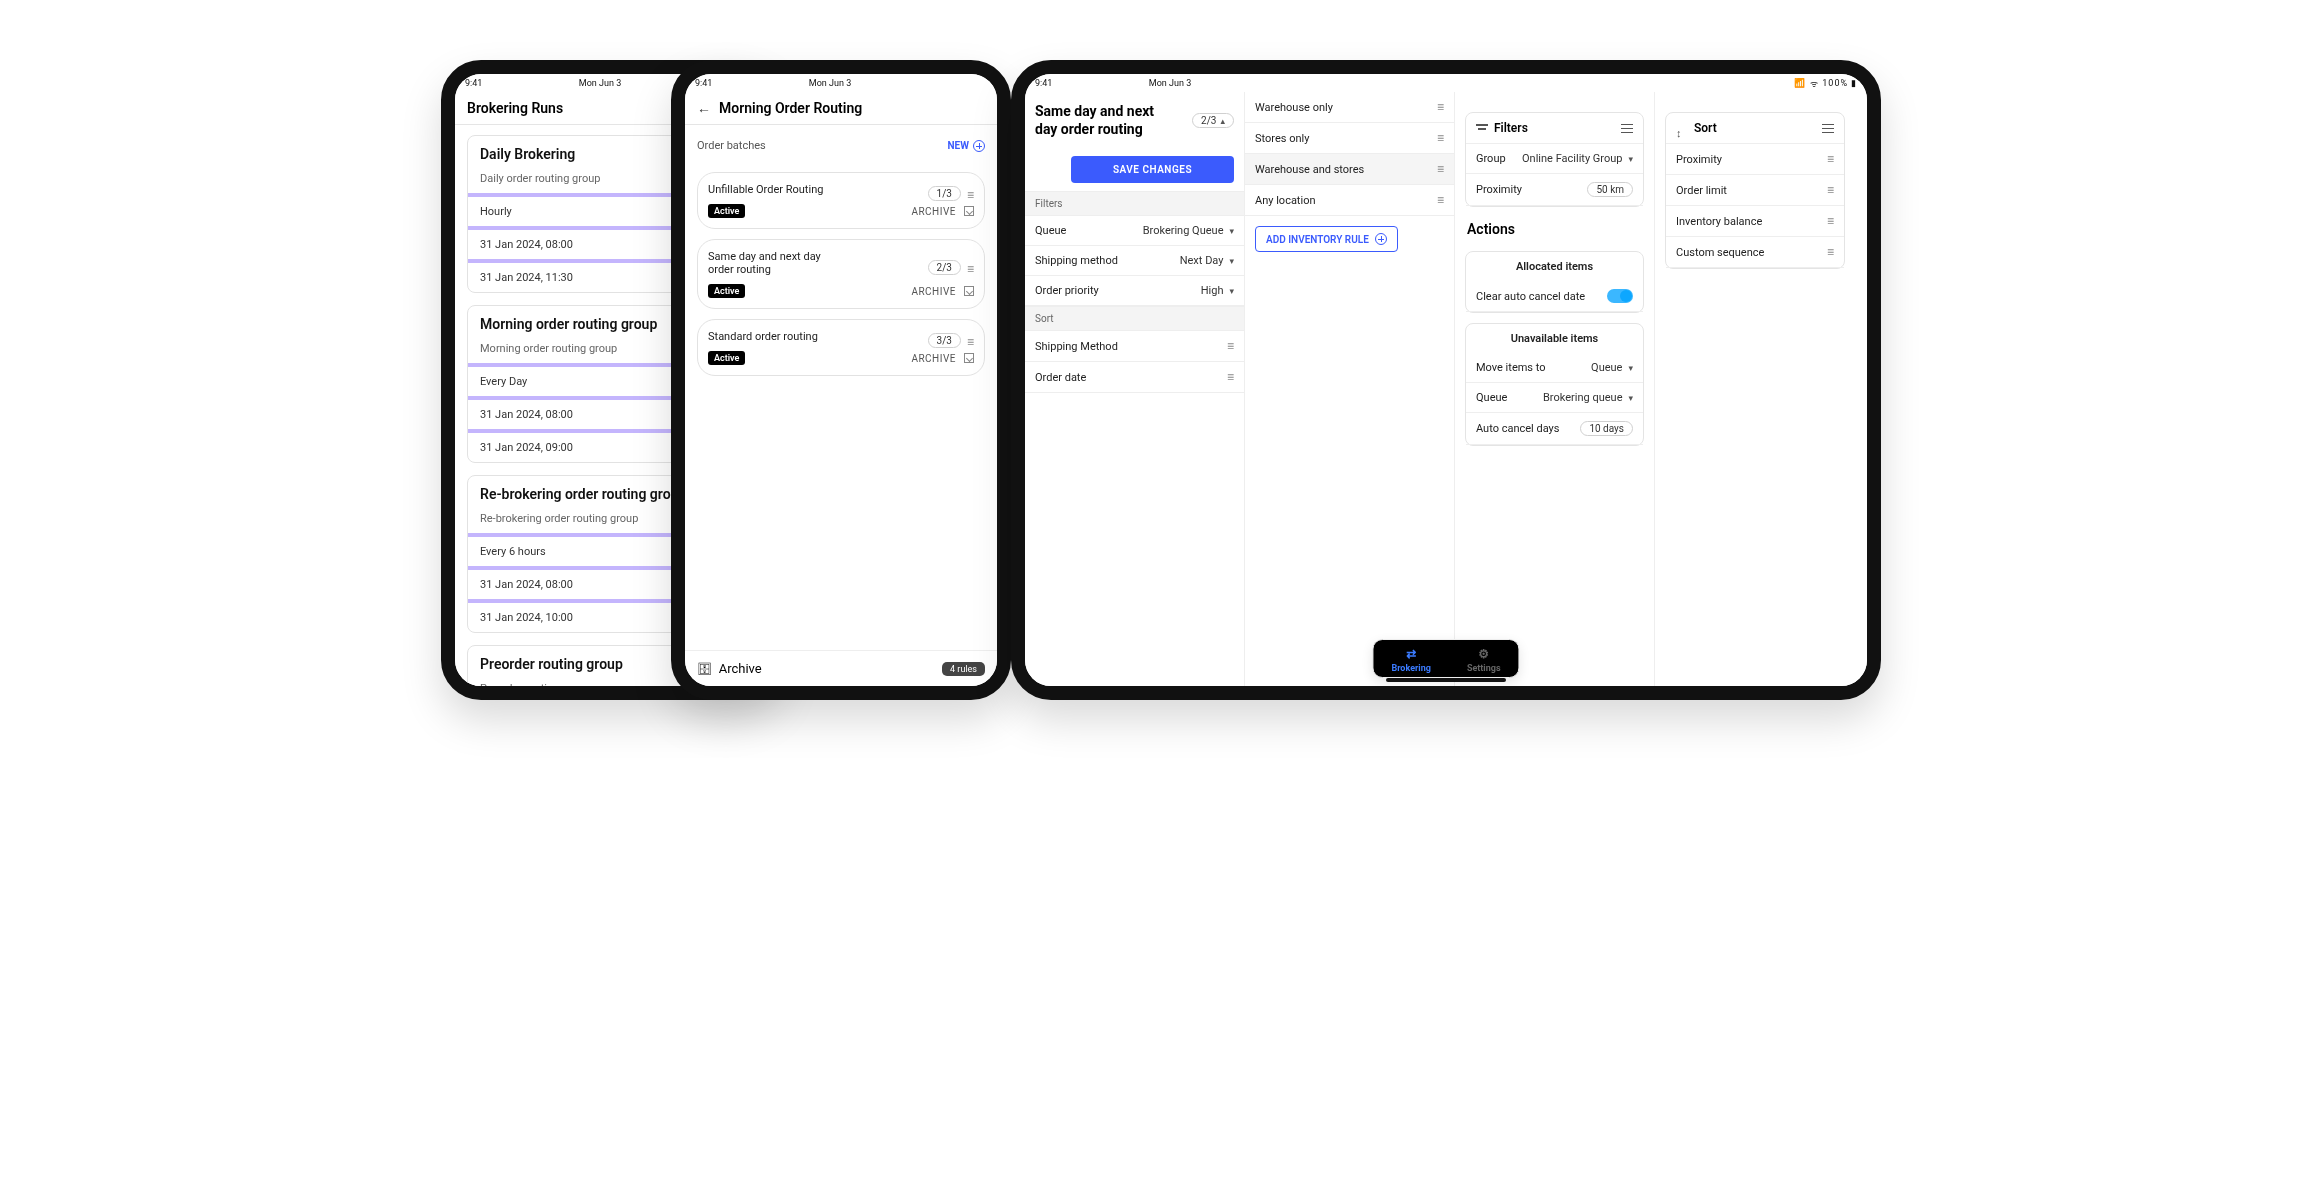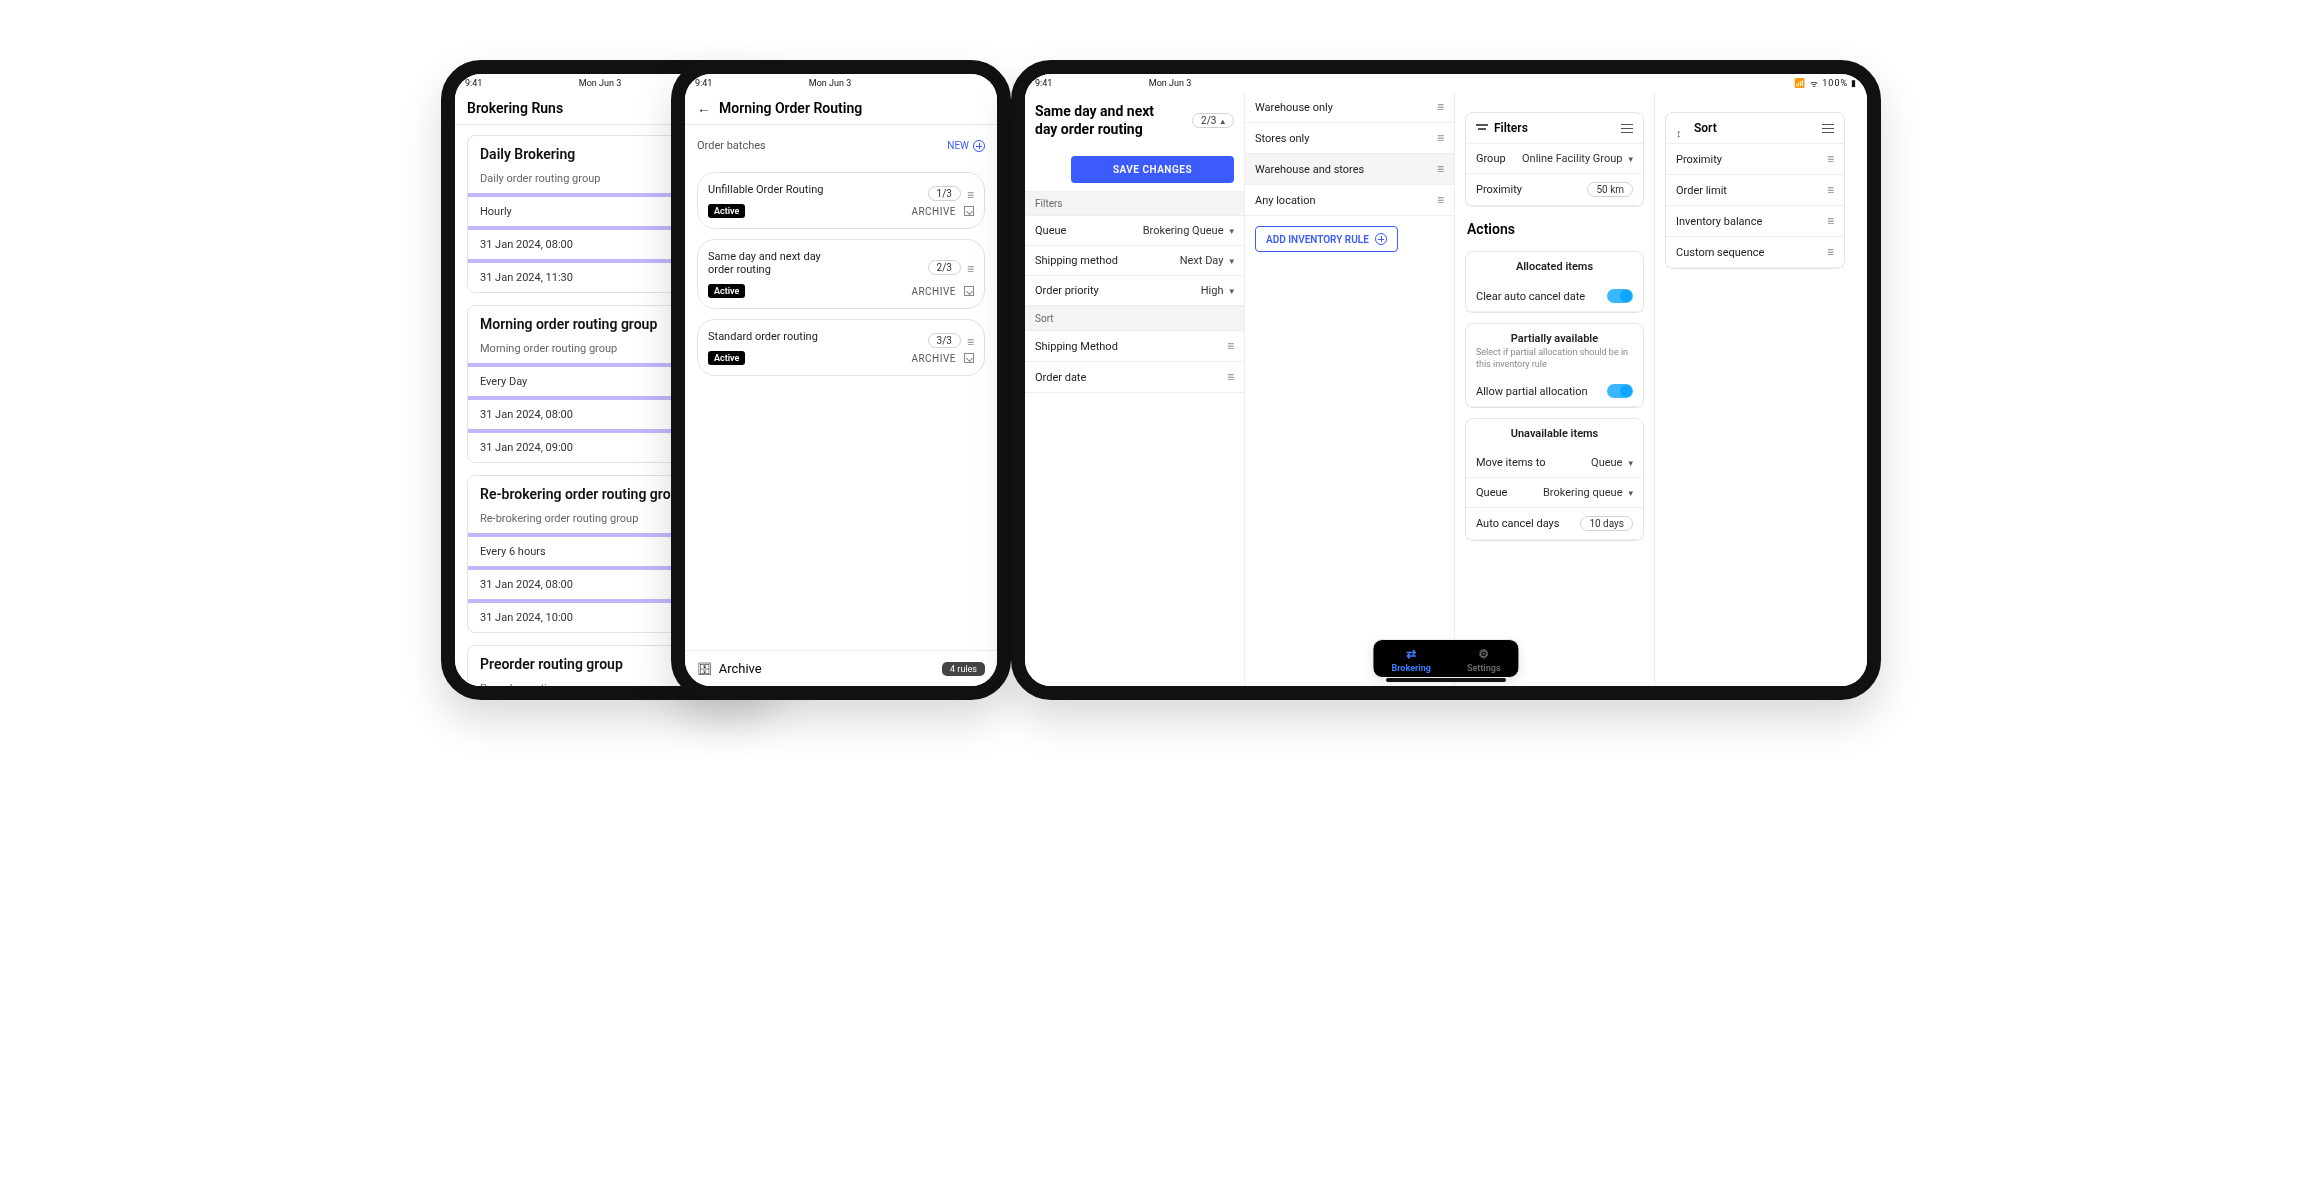--- a/index.html
+++ b/index.html
@@ -99,21 +99,21 @@
   .badge-active{
     background:#000000; color:#fff; font-size:9px; padding:2px 6px; border-radius:3px; font-weight:600;
   }
   .archive-link{
     font-size:10px; color:#555; letter-spacing:0.5px; display:flex; align-items:center; gap:4px;
   }
   .subhead-row{
     display:flex; align-items:center; padding:4px 0; margin-bottom:16px;
   }
   .subhead-row .label{ font-size:11px; color:#555; }
-  .subhead-row .new{ color:#3b5bfd; font-size:10px; font-weight:400; display:flex; align-items:flex-start; gap:4px;}
+  .subhead-row .new{ color:#3b5bfd; font-size:10px; font-weight:700; display:flex; align-items:flex-start; gap:4px;}
   .plus-circle{
     width:12px;height:12px;border:1px solid #3b5bfd;border-radius:50%;position:relative;display:inline-block;
   }
   .plus-circle::before,.plus-circle::after{
     content:"";position:absolute;background:#3b5bfd;
   }
   .plus-circle::before{ width:6px;height:1px;top:5px;left:2px;}
   .plus-circle::after{ width:1px;height:6px;top:2px;left:5px;}
   .batch-card{
     border:1px solid #e2e2e2; border-radius:18px; padding:10px; margin-bottom:10px;
@@ -424,30 +424,20 @@
         <div class="card-mini">
           <div class="action-group-title">Allocated items</div>
           <div class="list-row">
             <span>Clear auto cancel date</span>
             <span class="right">
                 <span class="toggle"></span>
               </span>
           </div>
         </div>
 
-        <div class="card-mini">
-          <div class="action-group-title" style="padding-bottom:2px;">Partially available</div>
-          <div class="action-sub">Select if partial allocation should be in this inventory rule</div>
-          <div class="list-row">
-            <span>Allow partial allocation</span>
-            <span class="right">
-                <span class="toggle"></span>
-              </span>
-          </div>
-        </div>
 
         <div class="card-mini">
           <div class="action-group-title">Unavailable items</div>
           <div class="list-row">
             <span>Move items to</span>
             <span class="right">
                 <span>Queue</span>
                 <span class="caret"></span>
               </span>
           </div>

